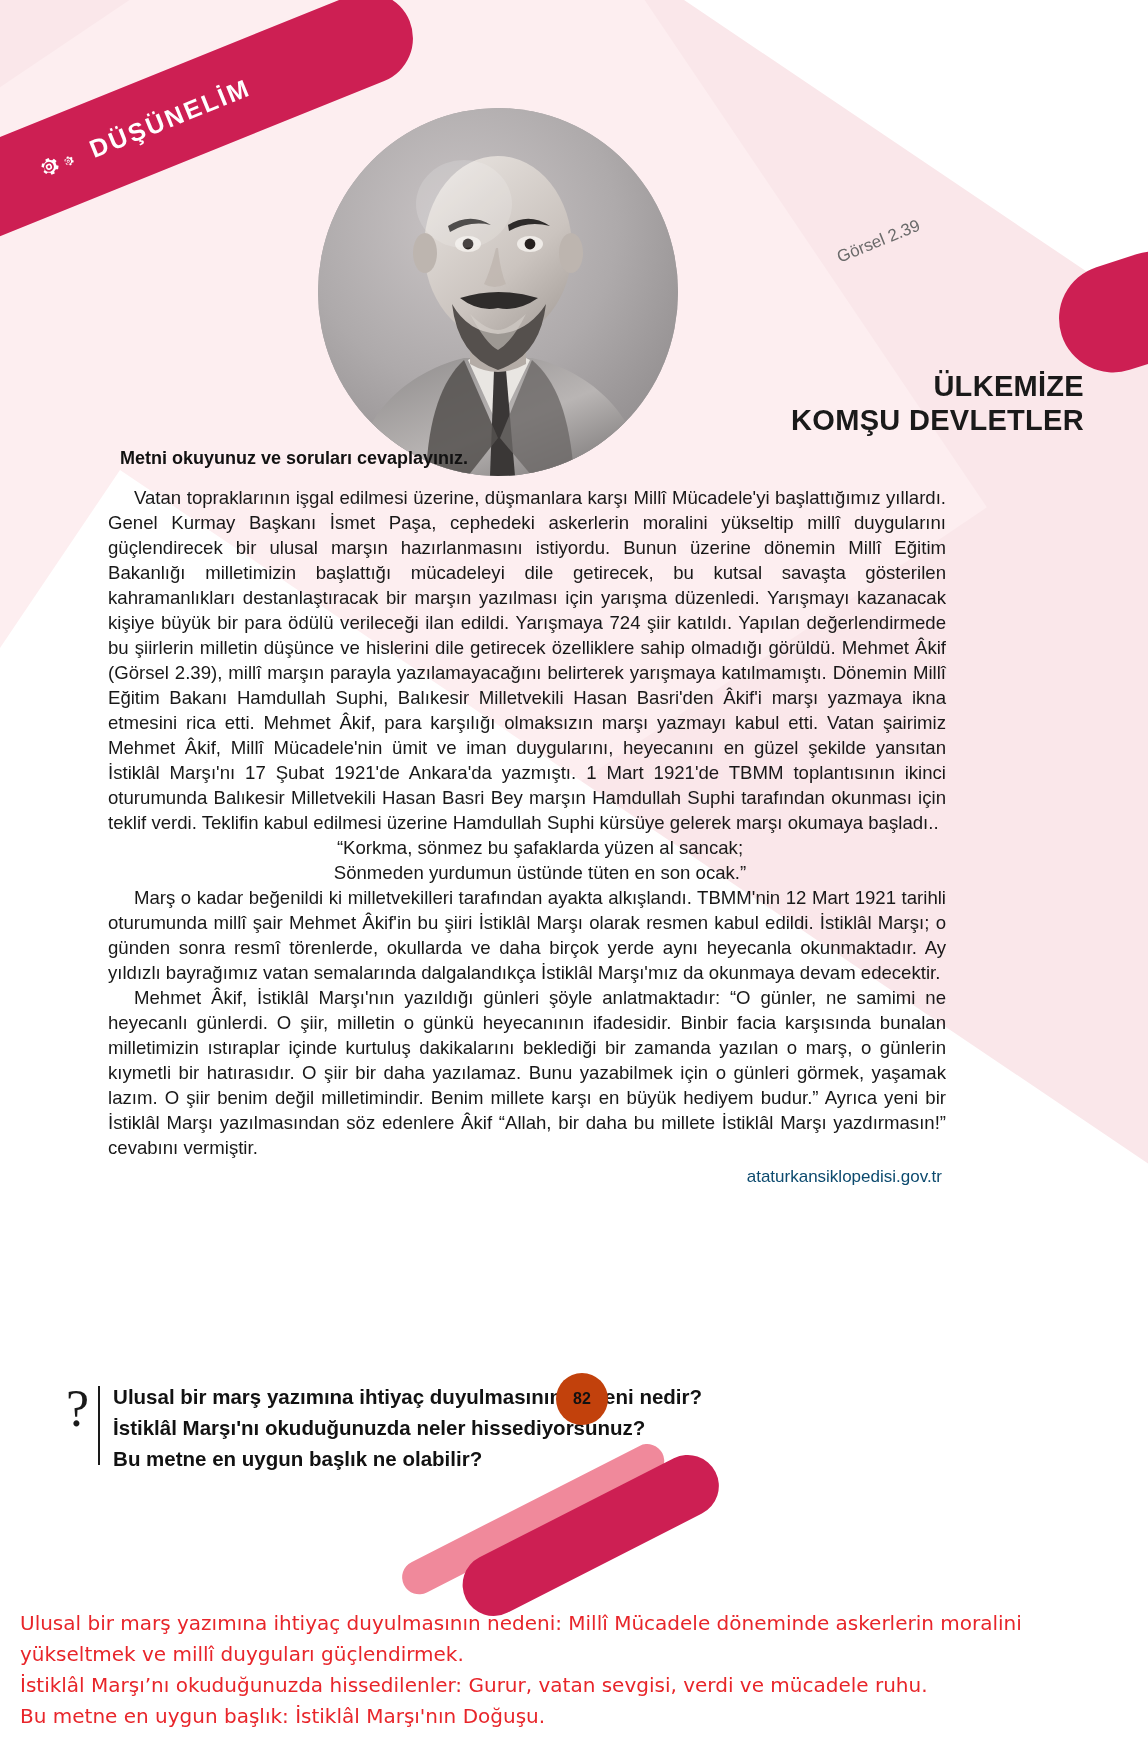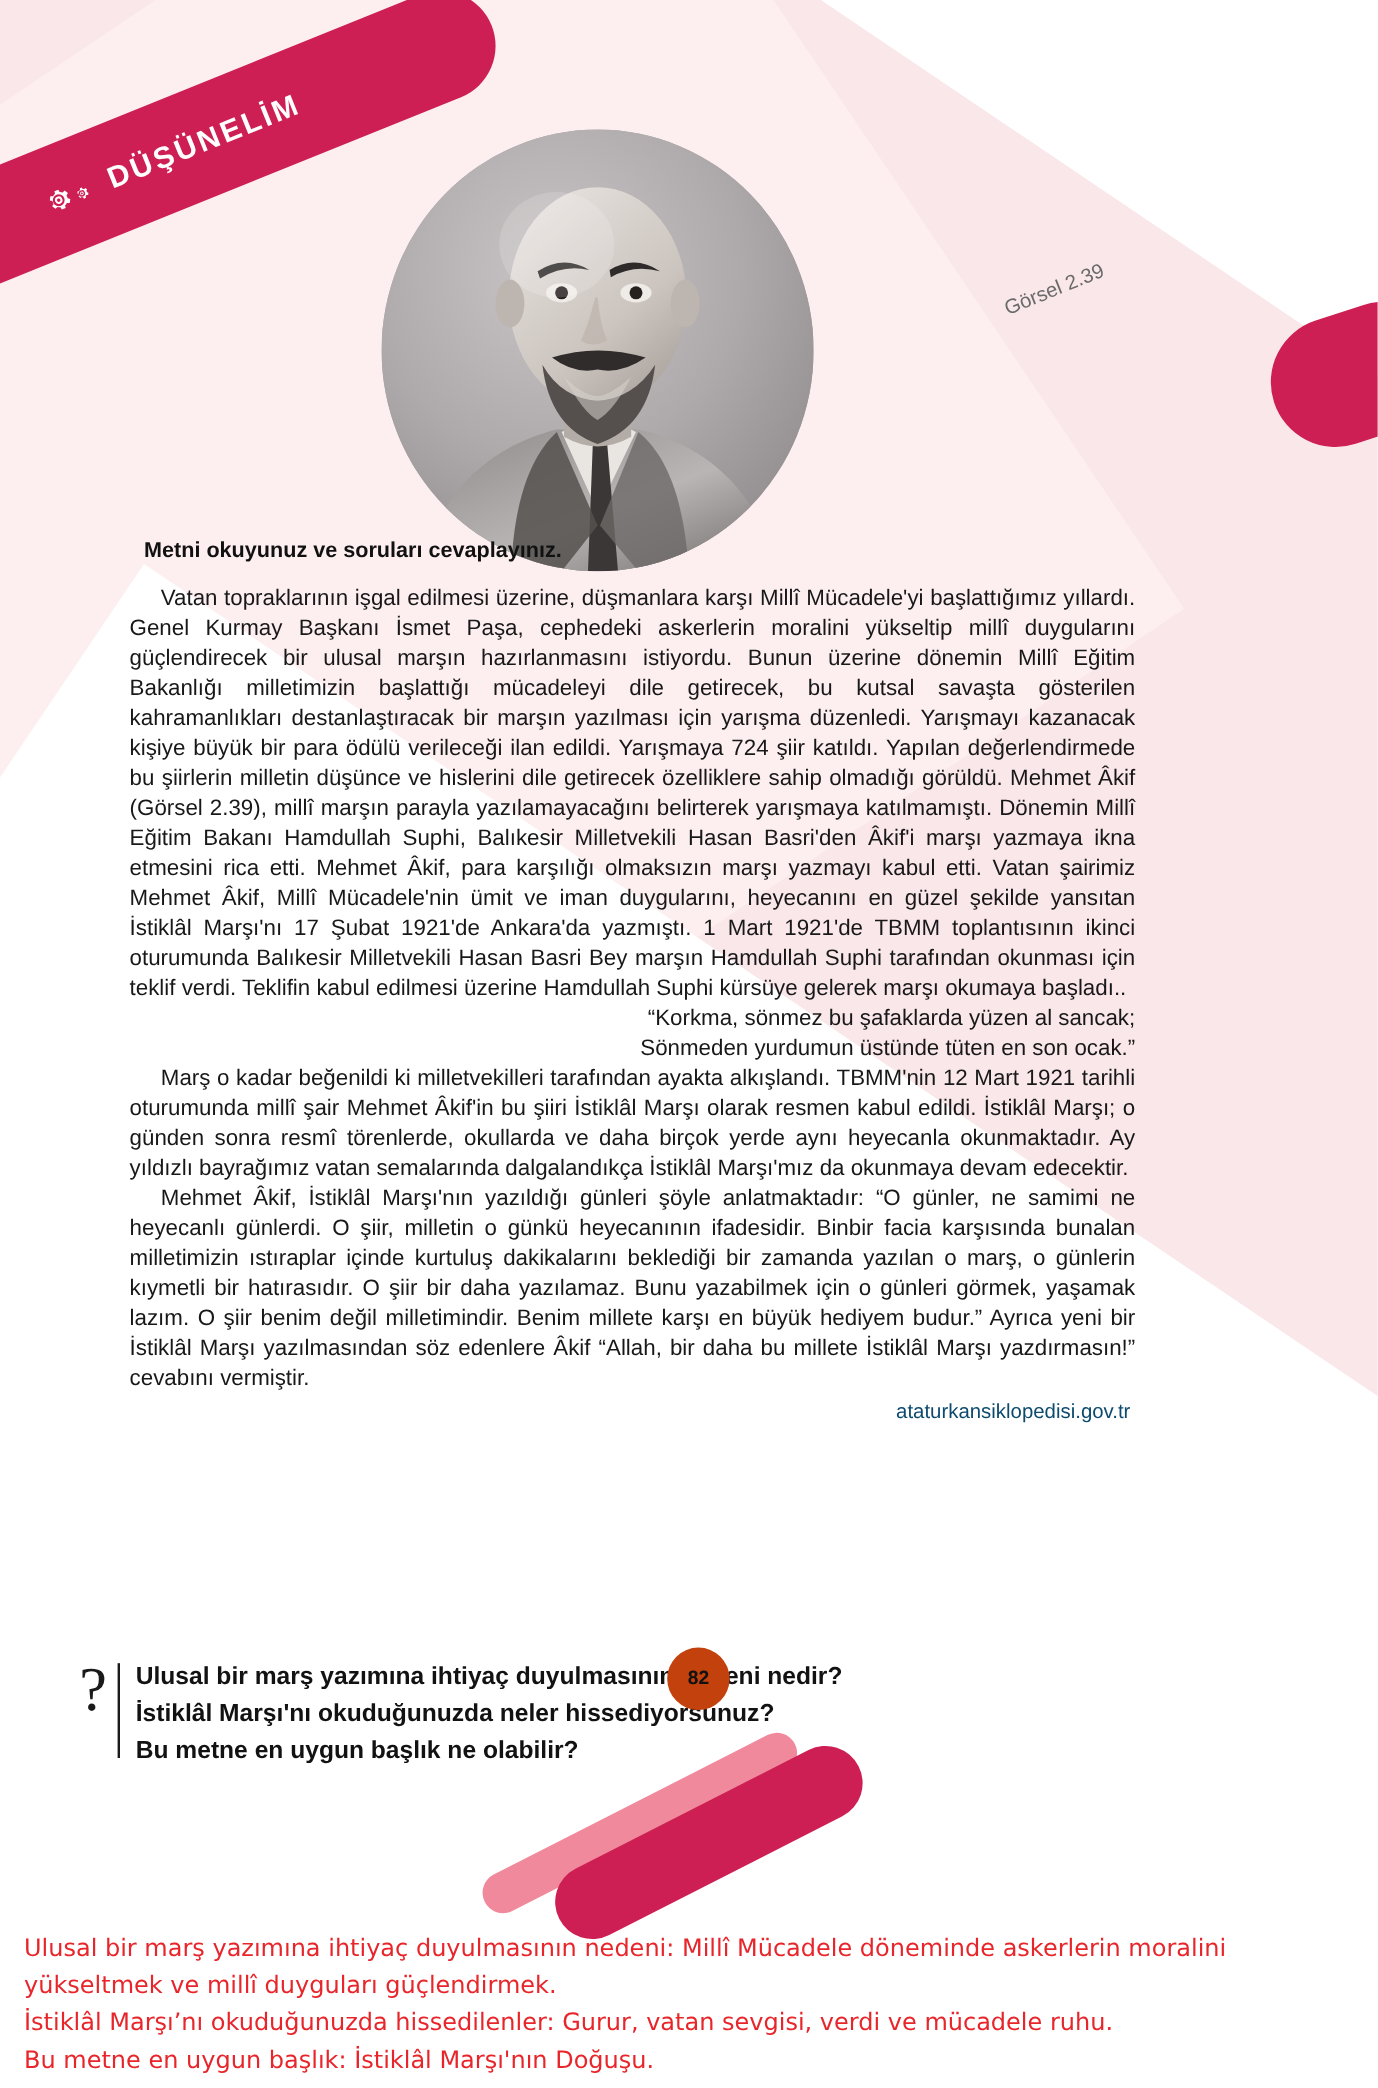--- a/index.html
+++ b/index.html
@@ -152,21 +152,21 @@
     text-align: justify;
     text-indent: 26px;
     margin-bottom: 0;
     hyphens: manual;
   }
   p.quote-line {
     font-size: 18.6px;
     line-height: 1.345;
     color: #181818;
     text-indent: 26px;
-    text-align: right;
+    text-align: center;
   }
   p.quote-line.second { text-indent: 26px; }
   .source {
     font-size: 17px;
     color: #0c4a6e;
     text-align: right;
     margin-top: 7px;
     margin-right: 4px;
   }
 
@@ -334,20 +334,24 @@
         <path d="M20.3 12a8.4 8.4 0 0 0-.12-1.38l2-1.5-1.9-3.3-2.34.96a8.3 8.3 0 0 0-2.4-1.39L15.2 3h-3.8l-.34 2.39a8.3 8.3 0 0 0-2.4 1.39L6.32 5.82 4.42 9.12l2 1.5A8.4 8.4 0 0 0 6.3 12c0 .47.04.93.12 1.38l-2 1.5 1.9 3.3 2.34-.96c.72.6 1.53 1.07 2.4 1.39l.34 2.39h3.8l.34-2.39a8.3 8.3 0 0 0 2.4-1.39l2.34.96 1.9-3.3-2-1.5c.08-.45.12-.91.12-1.38zm-8.3 5.4A5.4 5.4 0 1 1 17.4 12 5.4 5.4 0 0 1 12 17.4z"></path>
       </svg>
       <svg width="14" height="14" viewBox="0 0 24 24" fill="#ffffff" style="margin-bottom:2px;">
         <path d="M12 9.4a2.6 2.6 0 1 0 0 5.2 2.6 2.6 0 0 0 0-5.2zm0 3.9a1.3 1.3 0 1 1 0-2.6 1.3 1.3 0 0 1 0 2.6z"></path>
         <path d="M19.5 12c0-.4-.04-.8-.1-1.18l1.7-1.28-1.6-2.8-2 .82a7 7 0 0 0-2.04-1.18L15.16 4h-3.2l-.3 2.38a7 7 0 0 0-2.04 1.18l-2-.82-1.6 2.8 1.7 1.28A7.3 7.3 0 0 0 7.62 12c0 .4.04.8.1 1.18L6.02 14.46l1.6 2.8 2-.82c.6.5 1.3.9 2.04 1.18l.3 2.38h3.2l.3-2.38a7 7 0 0 0 2.04-1.18l2 .82 1.6-2.8-1.7-1.28c.06-.38.1-.78.1-1.18zm-7.5 4.6A4.6 4.6 0 1 1 16.6 12 4.6 4.6 0 0 1 12 16.6z"></path>
       </svg>
     </span>
     <span class="banner-label">DÜŞÜNELİM</span>
   </div>
 
+  <div class="doc-title">
+    <span>ÜLKEMİZE</span>
+    <span>KOMŞU DEVLETLER</span>
+  </div>
 
   <div class="content">
     <div class="lead-bold">Metni okuyunuz ve soruları cevaplayınız.</div>
     <p class="body">Vatan topraklarının işgal edilmesi üzerine, düşmanlara karşı Millî Mücadele'yi başlattığımız yıllardı. Genel Kurmay Başkanı İsmet Paşa, cephedeki askerlerin moralini yükseltip millî duygularını güçlendirecek bir ulusal marşın hazırlanmasını istiyordu. Bunun üzerine dönemin Millî Eğitim Bakanlığı milletimizin başlattığı mücadeleyi dile getirecek, bu kutsal savaşta gösterilen kahramanlıkları destanlaştıracak bir marşın yazılması için yarışma düzenledi. Yarışmayı kazanacak kişiye büyük bir para ödülü verileceği ilan edildi. Yarışmaya 724 şiir katıldı. Yapılan değerlendirmede bu şiirlerin milletin düşünce ve hislerini dile getirecek özelliklere sahip olmadığı görüldü. Mehmet Âkif (Görsel 2.39), millî marşın parayla yazılamayacağını belirterek yarışmaya katılmamıştı. Dönemin Millî Eğitim Bakanı Hamdullah Suphi, Balıkesir Milletvekili Hasan Basri'den Âkif'i marşı yazmaya ikna etmesini rica etti. Mehmet Âkif, para karşılığı olmaksızın marşı yazmayı kabul etti. Vatan şairimiz Mehmet Âkif, Millî Mücadele'nin ümit ve iman duygularını, heyecanını en güzel şekilde yansıtan İstiklâl Marşı'nı 17 Şubat 1921'de Ankara'da yazmıştı. 1 Mart 1921'de TBMM toplantısının ikinci oturumunda Balıkesir Milletvekili Hasan Basri Bey marşın Hamdullah Suphi tarafından okunması için teklif verdi. Teklifin kabul edilmesi üzerine Hamdullah Suphi kürsüye gelerek marşı okumaya başladı..</p>
     <p class="quote-line">“Korkma, sönmez bu şafaklarda yüzen al sancak;</p>
     <p class="quote-line second">Sönmeden yurdumun üstünde tüten en son ocak.”</p>
     <p class="body">Marş o kadar beğenildi ki milletvekilleri tarafından ayakta alkışlandı. TBMM'nin 12 Mart 1921 tarihli oturumunda millî şair Mehmet Âkif'in bu şiiri İstiklâl Marşı olarak resmen kabul edildi. İstiklâl Marşı; o günden sonra resmî törenlerde, okullarda ve daha birçok yerde aynı heyecanla okunmaktadır. Ay yıldızlı bayrağımız vatan semalarında dalgalandıkça İstiklâl Marşı'mız da okunmaya devam edecektir.</p>
     <p class="body">Mehmet Âkif, İstiklâl Marşı'nın yazıldığı günleri şöyle anlatmaktadır: “O günler, ne samimi ne heyecanlı günlerdi. O şiir, milletin o günkü heyecanının ifadesidir. Binbir facia karşısında bunalan milletimizin ıstıraplar içinde kurtuluş dakikalarını beklediği bir zamanda yazılan o marş, o günlerin kıymetli bir hatırasıdır. O şiir bir daha yazılamaz. Bunu yazabilmek için o günleri görmek, yaşamak lazım. O şiir benim değil milletimindir. Benim millete karşı en büyük hediyem budur.” Ayrıca yeni bir İstiklâl Marşı yazılmasından söz edenlere Âkif “Allah, bir daha bu millete İstiklâl Marşı yazdırmasın!” cevabını vermiştir.</p>
     <div class="source">ataturkansiklopedisi.gov.tr</div>
   </div>

